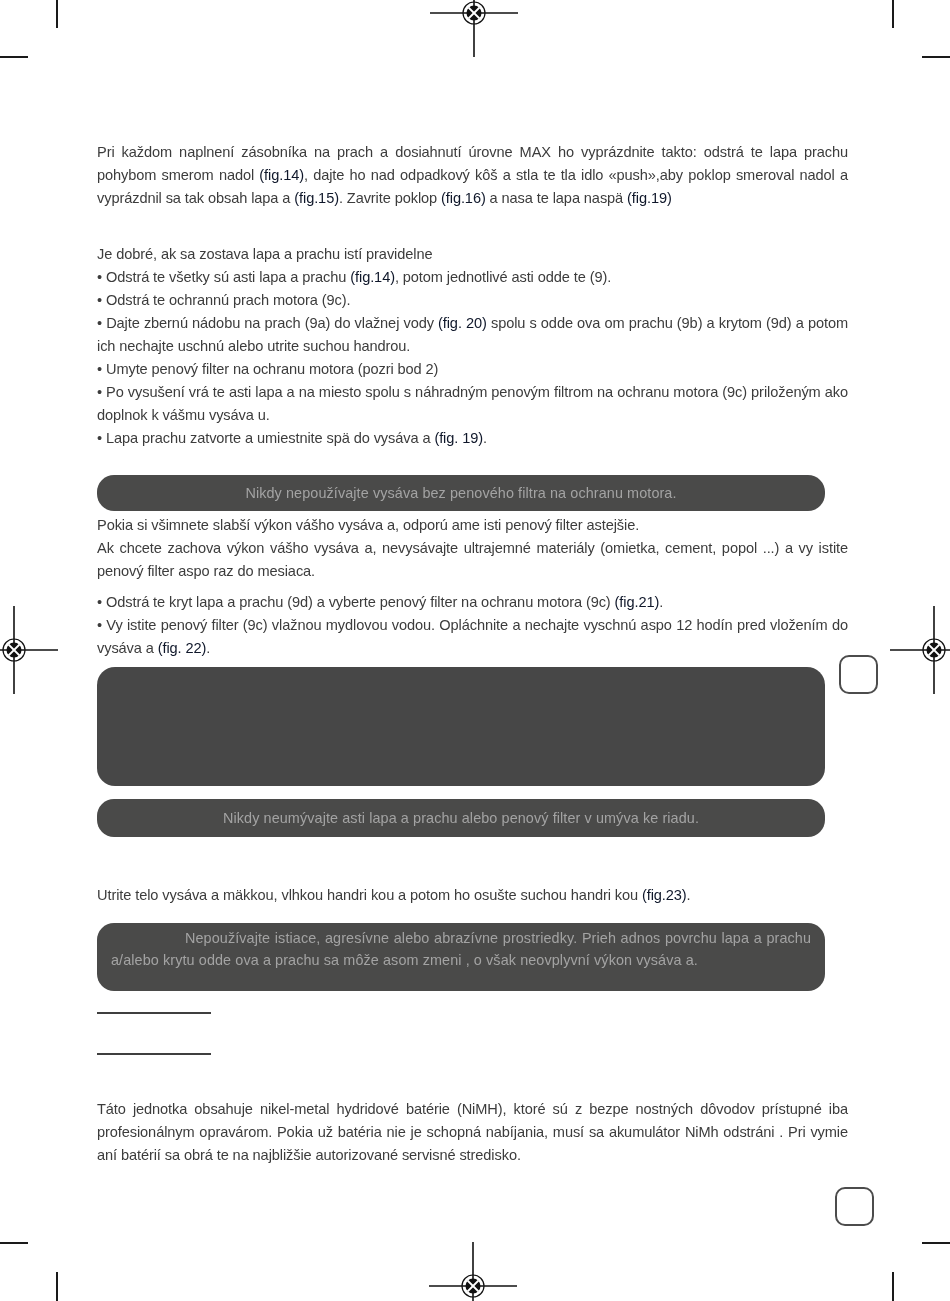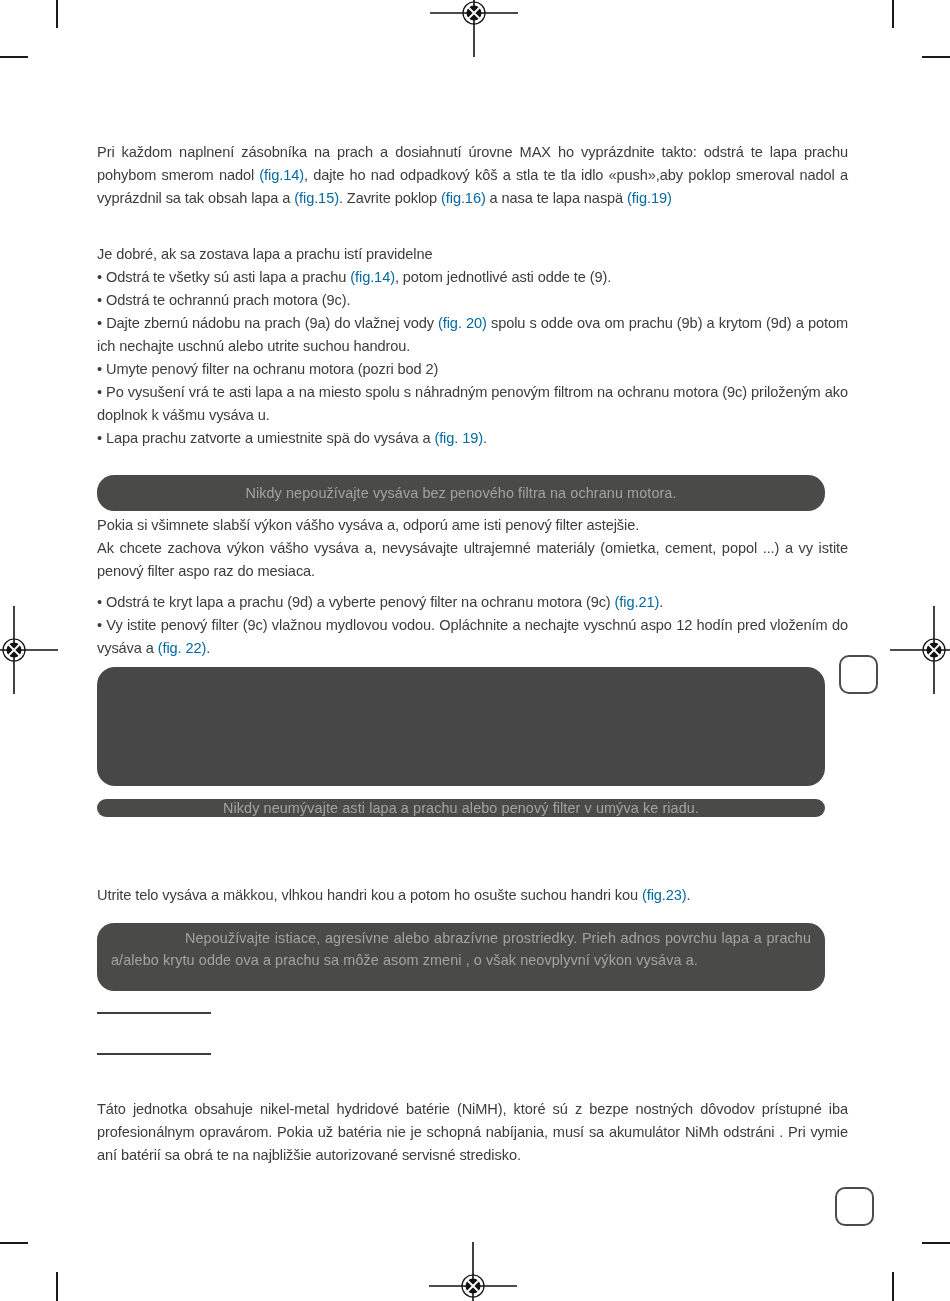--- a/index.html
+++ b/index.html
@@ -12,21 +12,21 @@
     color:#3c3c3c;
   }
   .txt{
     position:absolute;
     left:97px;width:751px;
     font-size:14.6px;line-height:23px;
     letter-spacing:-0.1px;
     text-align:justify;
   }
   .txt p{margin:0;}
-  .muted{color:#0369a1;}
+  .muted{color:#0f172a;}
   .banner{
     position:absolute;
     left:97px;width:728px;
     background:#4a4a49;
     color:#a3a3a3;
     border-radius:17px;
     box-sizing:border-box;
     font-size:14.4px;
     letter-spacing:0.1px;
   }
@@ -141,21 +141,21 @@
 
   <div class="txt" style="top:591px">
     <p><span>• Odstrá te kryt lapa a prachu (9d) a vyberte penový filter na ochranu motora (9c) </span><span class="muted">(fig.21)</span><span>.</span></p>
     <p><span>• Vy istite penový filter (9c) vlažnou mydlovou vodou. Opláchnite a nechajte vyschnú  aspo   12 hodín pred vložením do vysáva a </span><span class="muted">(fig. 22)</span><span>.</span></p>
   </div>
 
   <div class="bigbox" style="top:667px;height:119px"></div>
 
   <div class="side-square" style="left:839px;top:655px"></div>
 
-  <div class="banner single" style="top:799px;height:18px">
+  <div class="banner single" style="top:799px;height:38px">
     <span>Nikdy neumývajte  asti lapa a prachu alebo penový filter v umýva ke riadu.</span>
   </div>
 
   <div class="txt" style="top:884px">
     <p><span>Utrite telo vysáva a mäkkou, vlhkou handri kou a potom ho osušte suchou handri kou </span><span class="muted">(fig.23)</span><span>.</span></p>
   </div>
 
   <div class="banner multi" style="top:923px;height:68px">
     <p>Nepoužívajte  istiace, agresívne alebo abrazívne prostriedky. Prieh adnos  povrchu lapa a prachu a/alebo krytu odde ova a prachu sa môže  asom zmeni ,  o však neovplyvní výkon vysáva a.</p>
   </div>

